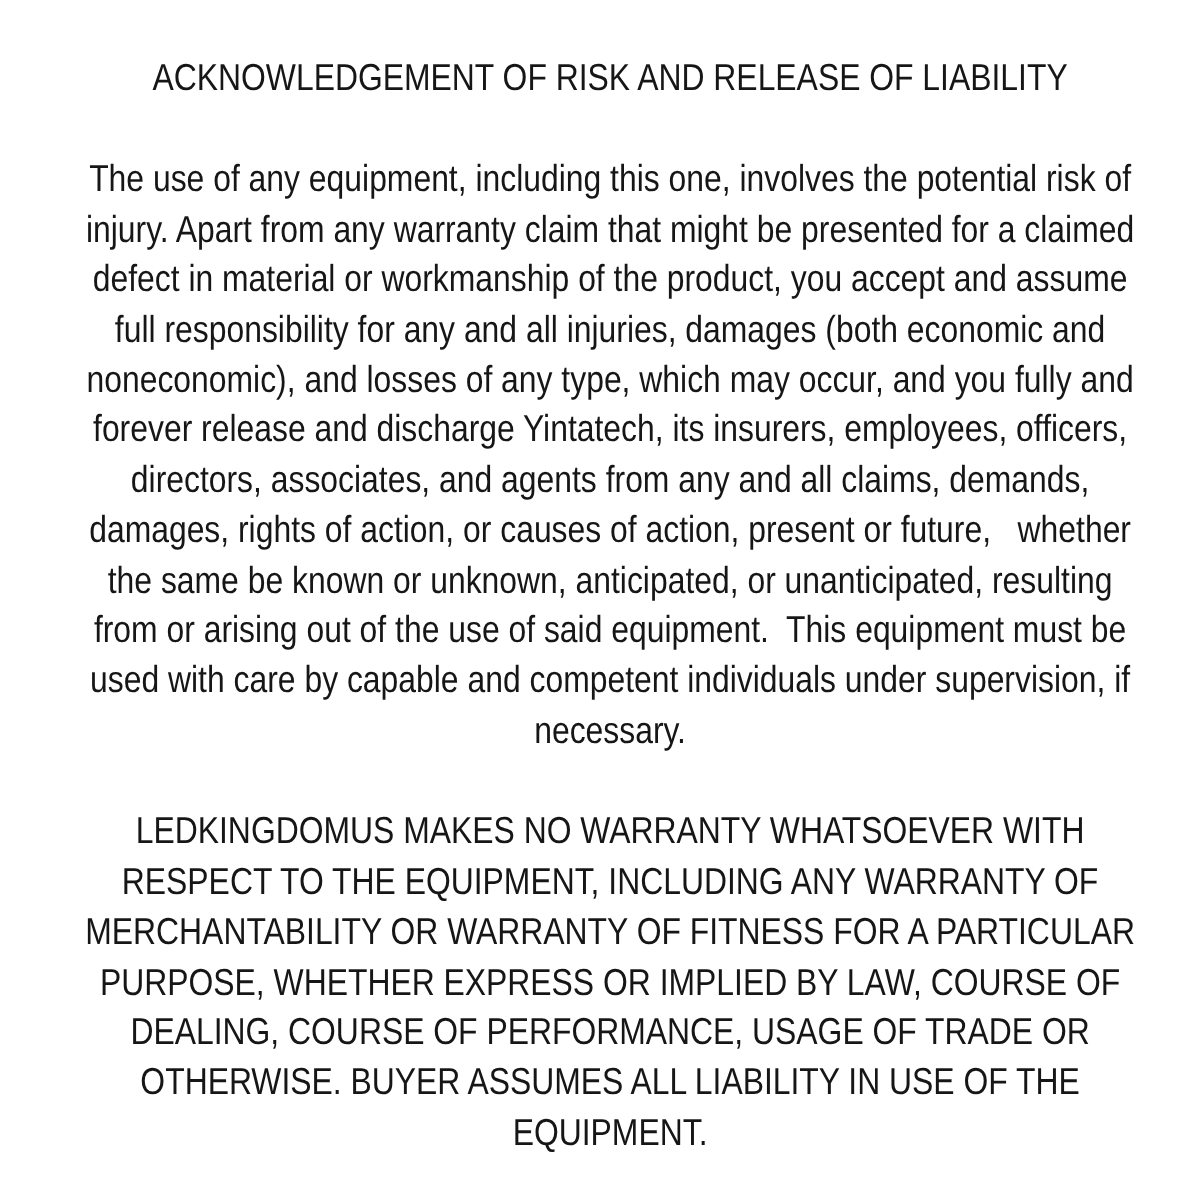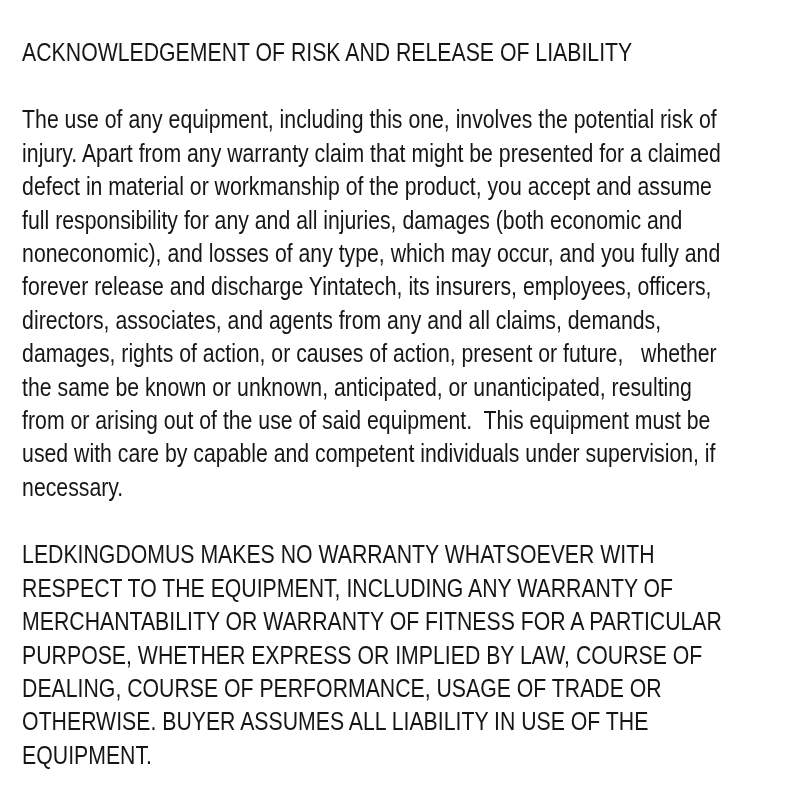--- a/index.html
+++ b/index.html
@@ -8,20 +8,21 @@
     background: #ffffff;
   }
   .page {
     position: relative;
     width: 800px;
     height: 800px;
     background: var(--page-bg, #ffffff);
     overflow: hidden;
     font-family: "Liberation Sans", "DejaVu Sans", sans-serif;
     color: var(--text-color, #161616);
+    text-align: center;
   }
   
   .content {
     position: absolute;
     top: 0;
     left: 0;
     width: 941px;              
     transform: scaleX(0.85);
     transform-origin: top left;
     padding: 36px 10px 0 26px;  

